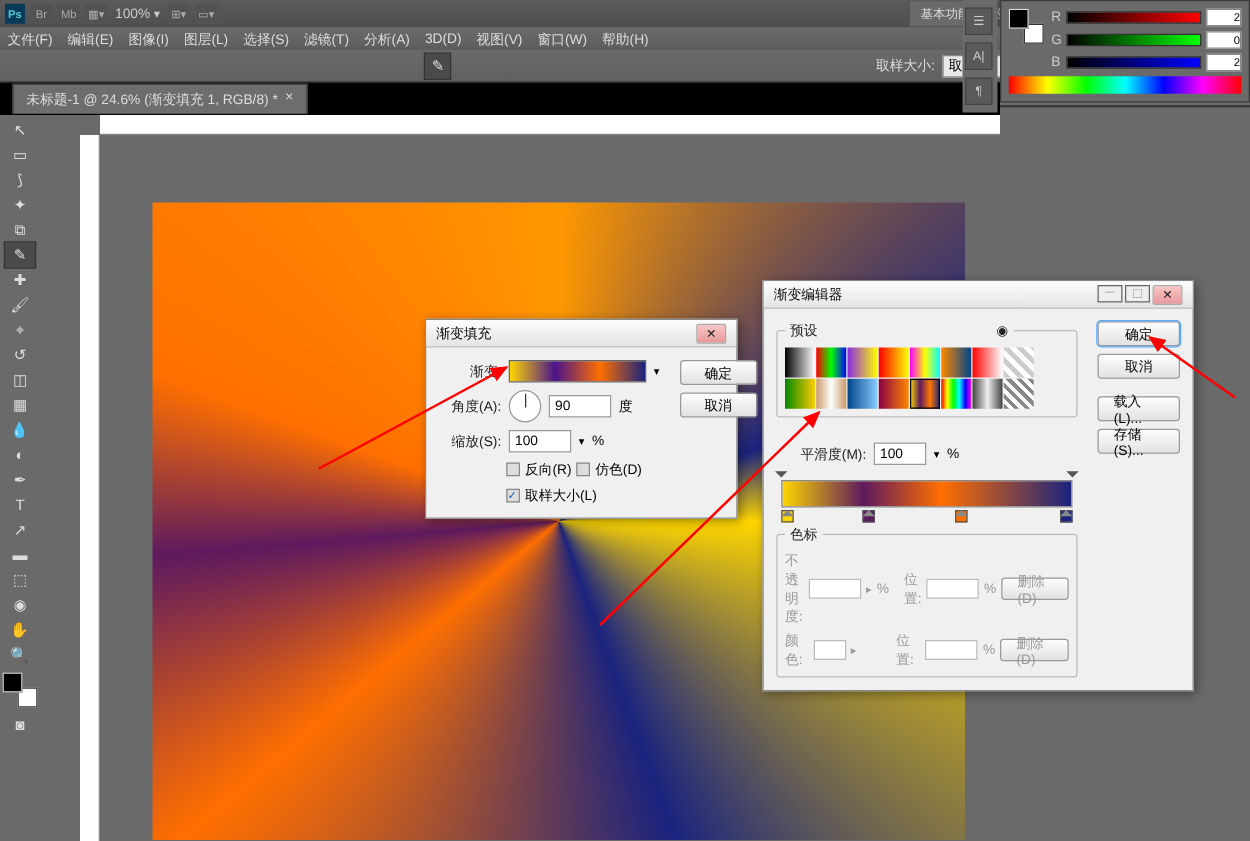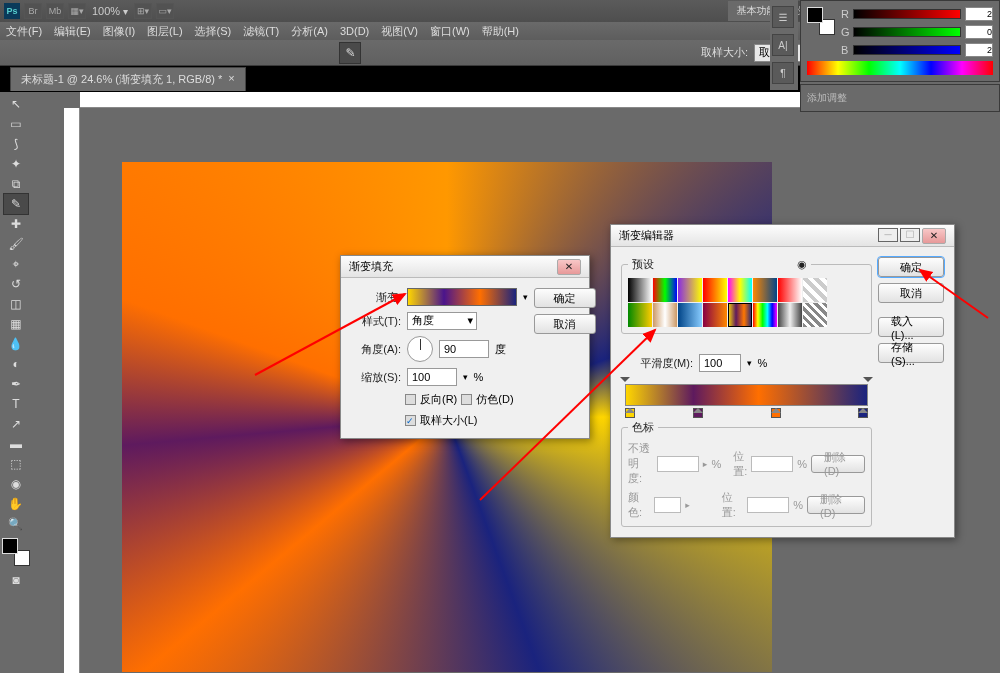--- a/index.html
+++ b/index.html
@@ -44,21 +44,21 @@
 .cslider{display:flex;align-items:center;gap:4px}
 .cslider .track{height:10px;flex:1;border:1px solid #333}
 .cslider .r{background:linear-gradient(90deg,#000,#f00)}
 .cslider .g{background:linear-gradient(90deg,#000,#0f0)}
 .cslider .b{background:linear-gradient(90deg,#000,#00f)}
 .cslider input{width:28px;height:14px;font-size:9px;text-align:right;background:#fff;border:1px solid #888}
 .spectrum{height:14px;background:linear-gradient(90deg,#f00,#ff0,#0f0,#0ff,#00f,#f0f,#f00);margin-top:4px}
 .dialog{position:absolute;background:#f0f0f0;border:1px solid #888;box-shadow:2px 2px 8px rgba(0,0,0,0.4)}
 .dlg-title{height:22px;background:linear-gradient(#fdfdfd,#e4e4e4);display:flex;align-items:center;padding:0 8px;font-size:11px;border-bottom:1px solid #bbb;justify-content:space-between}
 .dlg-close{width:24px;height:16px;border:1px solid #aaa;background:linear-gradient(#f8c7c7,#e79999);color:#222;display:flex;align-items:center;justify-content:center;font-size:10px;border-radius:2px}
-.dlg-body{padding:10px;display:flex;gap:6px}
+.dlg-body{padding:10px;display:flex;gap:16px}
 .dlg-col{display:flex;flex-direction:column;gap:6px}
 .row{display:flex;align-items:center;gap:6px}
 .row label{min-width:50px;text-align:right;color:#222}
 .btn{height:20px;padding:0 12px;background:linear-gradient(#fdfdfd,#e2e2e2);border:1px solid #999;border-radius:3px;font-size:11px;display:flex;align-items:center;justify-content:center;min-width:62px;cursor:pointer}
 .num-input{width:50px;height:18px;border:1px solid #999;background:#fff;padding:0 4px;text-align:left;font-size:11px}
 .grad-preview{width:110px;height:18px;border:1px solid #666;background:linear-gradient(90deg,#ffd600,#4a148c,#ff6f00,#1a237e)}
 .style-sel{width:70px;height:18px;border:1px solid #999;background:#fff;padding:0 4px;position:relative}
 .style-sel::after{content:"▾";position:absolute;right:3px;top:1px}
 .angle-dial{width:26px;height:26px;border:1px solid #999;border-radius:50%;background:#fff;position:relative}
 .angle-dial::after{content:"";position:absolute;width:1px;height:11px;background:#333;top:2px;left:50%}
@@ -200,39 +200,34 @@
               <span style="color:#ccc;width:8px">B</span>
               <div class="track b"></div>
               <input value="2" style="">
             </div>
         </div>
       </div>
       <div class="spectrum"></div>
     </div>
   </div>
   <div class="panel">
-    <div class="panel-body" style="color:#bbb;font-size:10px">添加调整</div>
   </div>
 </div>
 
 <div class="dialog" style="top:255px;left:340px;width:250px">
   <div class="dlg-title">
     <span>渐变填充</span>
     <div class="dlg-close">✕</div>
   </div>
   <div class="dlg-body">
     <div class="dlg-col">
       <div class="row">
         <label>渐变:</label>
         <div class="grad-preview"></div>
           <span style="font-size:9px">▾</span>
-      </div>
-      <div class="row">
-        <label>样式(T):</label>
-        <div class="style-sel">角度</div>
       </div>
       <div class="row">
         <label>角度(A):</label>
         <div class="angle-dial"></div>
         <input class="num-input" value="90" style="">
         <span>度</span>
       </div>
       <div class="row">
         <label>缩放(S):</label>
         <input class="num-input" value="100" style="">

